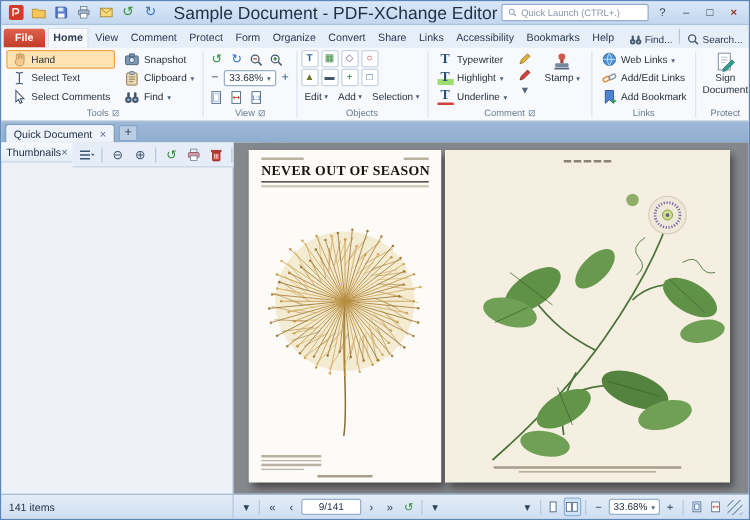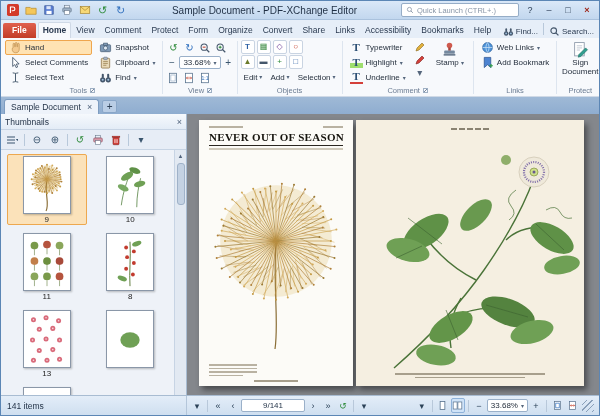--- a/index.html
+++ b/index.html
@@ -4,21 +4,21 @@
 <style>
   html,body{margin:0;padding:0;width:600px;height:416px;overflow:hidden;background:#9aa0a6;font-family:"Liberation Sans",sans-serif}
   *{box-sizing:border-box}
   .window{position:relative;width:600px;height:416px;border:1px solid #5b86b5;background:#cfe0f2;overflow:hidden}
 
   
   .titlebar{position:absolute;top:0;left:0;right:0;height:19px;display:flex;align-items:center;gap:3px;padding:0 4px;background:linear-gradient(#dae8f8,#c2d7ee);border-bottom:1px solid #aac2dd}
   .ticon{width:15px;height:15px;display:flex;align-items:center;justify-content:center;border-radius:2px}
   .ticon svg{width:12px;height:12px}
   .tglyph{font-size:11px;line-height:1}
-  .wtitle{flex:1;text-align:center;font-size:10px;color:#1f2f44;white-space:nowrap;overflow:hidden}
+  .wtitle{flex:1;text-align:right;font-size:14px;color:#1f2f44;white-space:nowrap;overflow:hidden}
   .quicklaunch{width:118px;height:14px;background:#fff;border:1px solid #96adc7;border-radius:2px;font-size:7.5px;color:#8a97a8;display:flex;align-items:center;padding:0 4px;gap:3px;white-space:nowrap;overflow:hidden}
   .winbtn{width:16px;height:14px;display:flex;align-items:center;justify-content:center;font-size:9px;color:#2c3e55}
   .winbtn.close{color:#9c1f10;font-weight:bold}
 
   
   .tabrow{position:absolute;top:19px;left:0;right:0;height:18px;display:flex;align-items:flex-end;padding:0 2px;background:#e6eef8}
   .filebtn{background:linear-gradient(#e0604e,#c23c27);color:#fff;font-weight:bold;padding:2px 9px 3px;font-size:8.5px;border-radius:2px 2px 0 0;margin-right:2px}
   .mtab{padding:2px 4px 3px;font-size:8.5px;color:#2a3a50;border:1px solid transparent;border-bottom:none;border-radius:2px 2px 0 0;white-space:nowrap}
   .mtab.active{background:#f7f9fc;border-color:#cfd9e6;font-weight:bold}
   .tabspacer{flex:1}
@@ -54,21 +54,21 @@
   .tt.ul{border-bottom:2px solid #d4403a}
 
   
   .doctabs{position:absolute;top:96px;left:0;right:0;height:17px;background:linear-gradient(#9fb9d6,#8fadd0);display:flex;align-items:flex-end;padding:0 3px;gap:3px}
   .dtab{height:15px;background:#eef3fa;border:1px solid #7d9cc0;border-bottom:none;border-radius:3px 3px 0 0;display:flex;align-items:center;gap:6px;padding:0 6px;font-size:8.5px;color:#1f2f44}
   .dtclose{font-size:9px;color:#51647d}
   .dtadd{width:15px;height:13px;background:#b9cde5;border:1px solid #89a6c8;border-radius:2px;display:flex;align-items:center;justify-content:center;font-size:10px;color:#2c3e55;margin-bottom:1px}
 
   
   .main{position:absolute;top:113px;left:0;right:0;bottom:20px;display:flex}
-  .panel{width:186px;flex:none;background:#eef2f8;border-right:1px solid #a8bcd2;display:flex;flex-direction:column}
+  .panel{width:186px;flex:none;background:#eef2f8;border-right:1px solid #a8bcd2;display:flex;flex-direction:row}
   .phead{height:16px;display:flex;align-items:center;justify-content:space-between;background:linear-gradient(#f6f9fd,#e3ecf6);border-bottom:1px solid #c7d4e4;padding:0 4px;font-size:8.5px;color:#1f2f44}
   .pclose{font-size:9px;color:#51647d}
   .ptoolbar{height:20px;display:flex;align-items:center;gap:2px;padding:0 3px;background:#e7edf6;border-bottom:1px solid #c7d4e4}
   .pt-btn{width:16px;height:16px;display:flex;align-items:center;justify-content:center;border-radius:2px;font-size:10px;color:#3a556e}
   .pt-btn svg{width:12px;height:12px}
   .thumbs{flex:1;position:relative;overflow:hidden;padding:4px 16px 0 6px;display:grid;grid-template-columns:1fr 1fr;grid-auto-rows:71px;gap:6px 4px;align-content:start}
   .tcell{display:flex;flex-direction:column;align-items:center;border:1px solid transparent;border-radius:2px;padding-top:1px}
   .tcell.sel{background:#fbe2ba;border-color:#eda84f}
   .tbox{width:48px;height:58px;background:#fff;border:1px solid #8a97a8;box-shadow:1px 1px 2px rgba(0,0,0,.25);overflow:hidden}
   .tbox svg{width:100%;height:100%;display:block}
@@ -93,21 +93,21 @@
   .rp-cap .bar{height:1.5px;background:#a79f8c}
   .plant{position:absolute;inset:0;width:100%;height:100%}
 
   
   .statusbar{position:absolute;left:0;right:0;bottom:0;height:20px;background:linear-gradient(#e3edf8,#cfdfF0);border-top:1px solid #a8bcd2;display:flex;align-items:center;font-size:8.5px;color:#1f2f44}
   .s-left{width:186px;flex:none;padding:0 6px;border-right:1px solid #b4c6da;display:flex;align-items:center;height:100%}
   .s-ctrl{display:flex;align-items:center;gap:1px;padding:0 3px}
   .s-btn{width:14px;height:15px;display:flex;align-items:center;justify-content:center;font-size:9px;color:#2c4258;border-radius:2px}
   .s-btn svg{width:11px;height:11px}
   .s-btn.active{background:#cfe3f8;border:1px solid #8fb2d9}
-  .pagebox{width:64px;height:13px;background:#fff;border:1px solid #9ab0c9;border-radius:2px;display:flex;align-items:center;justify-content:center;font-size:8px}
+  .pagebox{width:48px;height:13px;background:#fff;border:1px solid #9ab0c9;border-radius:2px;display:flex;align-items:center;justify-content:center;font-size:8px}
   .s-spacer{flex:1}
   .grip{width:12px;height:12px;margin:0 2px;background:repeating-linear-gradient(135deg,transparent 0 3px,#8aa0ba 3px 4px)}
 </style>
 </head>
 <body>
 
 <div class="window">
 
   <div class="titlebar">
     <span class="ticon">
@@ -199,29 +199,29 @@
       <div class="gbody">
         <div class="gcol">
           <div class="rbtn sel">
             <svg viewBox="0 0 16 16">
                 <path d="M5 8.5V3.8a1 1 0 012 0V7h.8V2.8a1 1 0 012 0V7h.8V3.8a1 1 0 012 0V10c0 3-1.8 4.5-4.4 4.5S4 12.6 4 10.6V9z" fill="#f3c98f" stroke="#b98a4a" stroke-width=".8"></path>
               </svg>
             <span>Hand</span>
           </div>
           <div class="rbtn">
             <svg viewBox="0 0 14 14">
-                <path d="M4 1.5v9.8l2.3-2.1 1.4 3.3 1.6-.7-1.4-3.2h3z" fill="#fff" stroke="#3d5166" stroke-width=".9"></path>
-              </svg>
-            <span>Select Comments</span>
+                <path d="M4 2c1.5 0 2 .6 3 .6S8.5 2 10 2M7 2.6v8.8M4 12c1.5 0 2-.6 3-.6s1.5.6 3 .6" fill="none" stroke="#3d5166" stroke-width="1"></path>
+              </svg>
+            <span>Select Text</span>
           </div>
           <div class="rbtn">
             <svg viewBox="0 0 14 14">
-                <path d="M4 2c1.5 0 2 .6 3 .6S8.5 2 10 2M7 2.6v8.8M4 12c1.5 0 2-.6 3-.6s1.5.6 3 .6" fill="none" stroke="#3d5166" stroke-width="1"></path>
-              </svg>
-            <span>Select Text</span>
+                <path d="M4 1.5v9.8l2.3-2.1 1.4 3.3 1.6-.7-1.4-3.2h3z" fill="#fff" stroke="#3d5166" stroke-width=".9"></path>
+              </svg>
+            <span>Select Comments</span>
           </div>
         </div>
         <div class="gcol">
           <div class="rbtn">
             <svg viewBox="0 0 14 14">
                 <rect x="1.5" y="4" width="11" height="7.5" rx="1" fill="#7e99b5" stroke="#4a6078" stroke-width=".8"></rect>
                 <rect x="5" y="2.3" width="4" height="2.5" fill="#7e99b5" stroke="#4a6078" stroke-width=".8"></rect>
                 <circle cx="7" cy="7.6" r="2.2" fill="#dfe9f2" stroke="#4a6078" stroke-width=".8"></circle>
               </svg>
             <span>Snapshot</span>
@@ -407,20 +407,27 @@
           <div class="rbtn">
             <svg viewBox="0 0 14 14">
                 <circle cx="7" cy="7" r="5.3" fill="#4d93d9" stroke="#2a5d96" stroke-width=".7"></circle>
                 <path d="M1.7 7h10.6M7 1.7c-2.2 2.9-2.2 7.7 0 10.6 2.2-2.9 2.2-7.7 0-10.6z" fill="none" stroke="#dcecf9" stroke-width=".7"></path>
               </svg>
             <span>Web Links</span>
               <span class="arrow">▾</span>
           </div>
           <div class="rbtn">
             <svg viewBox="0 0 14 14">
+                <rect x="1.5" y="6.2" width="6" height="3.4" rx="1.7" transform="rotate(-30 4.5 7.9)" fill="none" stroke="#d98e2b" stroke-width="1.2"></rect>
+                <rect x="6.5" y="4.2" width="6" height="3.4" rx="1.7" transform="rotate(-30 9.5 5.9)" fill="none" stroke="#8a97a8" stroke-width="1.2"></rect>
+              </svg>
+            <span>Add/Edit Links</span>
+          </div>
+          <div class="rbtn">
+            <svg viewBox="0 0 14 14">
                 <path d="M3.5 1.5h7v11L7 9.4l-3.5 3.1z" fill="#4d84d1" stroke="#2a5291" stroke-width=".8"></path>
                 <path d="M10.8 8.5v4M8.8 10.5h4" stroke="#2f9e44" stroke-width="1.2"></path>
               </svg>
             <span>Add Bookmark</span>
           </div>
         </div>
       </div>
       <div class="glabel">
           <span>Links</span>
         </div>
@@ -441,21 +448,21 @@
       </div>
       <div class="glabel">
           <span>Protect</span>
         </div>
     </div>
 
   </div>
 
   <div class="doctabs">
     <div class="dtab">
-      <span>Sample Document</span>
+      <span>Quick Document</span>
       <span class="dtclose">×</span>
     </div>
     <div class="dtadd">+</div>
   </div>
 
   <div class="main">
 
     <div class="panel">
       <div class="phead">
         <span>Thumbnails</span>

